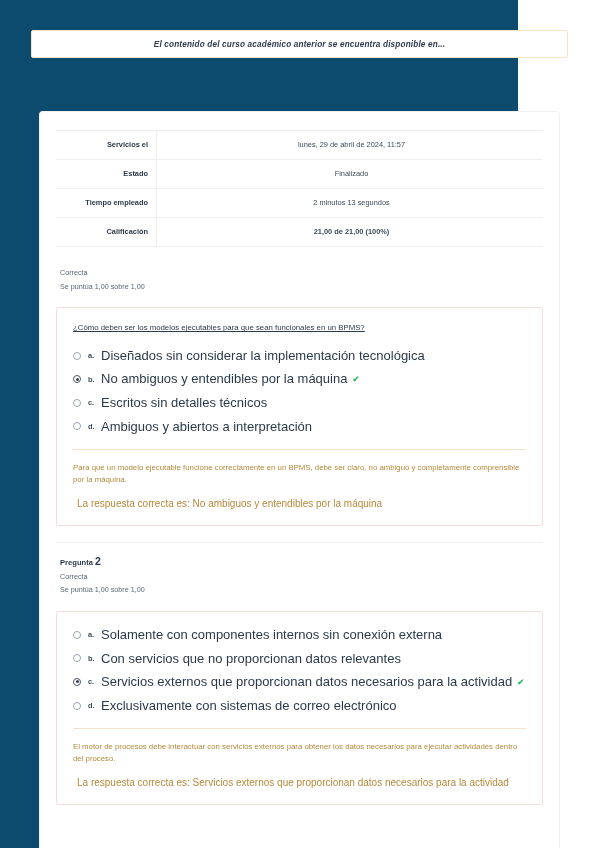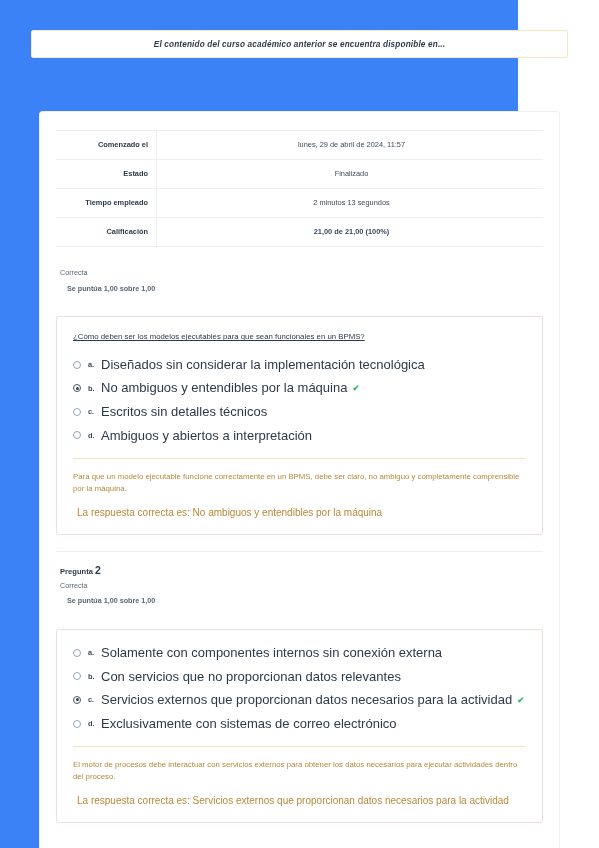--- a/index.html
+++ b/index.html
@@ -13,21 +13,21 @@
   body {
     font-family: "Liberation Sans", sans-serif;
     color: #2b3a4a;
     -webkit-font-smoothing: antialiased;
   }
 
   .page {
     position: relative;
     width: 518px;
     height: 848px;
-    background: #3b82f6;
+    background: #0c4a6e;
     box-sizing: border-box;
   }
 
   
   .notice-banner {
     position: absolute;
     left: 31px;
     top: 30px;
     width: 537px;
     height: 28px;
@@ -115,23 +115,22 @@
   }
   .q-state {
     font-size: 7.2px;
     color: #5a6676;
     margin: 0 0 5px 0;
     line-height: 1.2;
   }
   .q-grade {
     font-size: 7.2px;
     color: #5a6676;
-    margin: 7px;
+    margin: 0;
     line-height: 1.2;
-    font-weight: bold;
   }
 
   .q-body {
     margin-top: 8px;
     border: 1px solid #f3dcdc;
     border-left: 1px solid #f3dcdc;
     border-radius: 2px;
     padding: 14px 16px 14px 16px;
     background: #ffffff;
   }
@@ -227,21 +226,21 @@
 
   <div class="notice-banner">
     <span class="notice-text">El contenido del curso académico anterior se encuentra disponible en...</span>
   </div>
 
   <div class="main-card">
 
     <table class="summary-table">
       <tbody>
         <tr>
-          <th>Comenzado el</th>
+          <th>Servicios el</th>
           <td>lunes, 29 de abril de 2024, 11:57</td>
         </tr>
         <tr>
           <th>Estado</th>
           <td>Finalizado</td>
         </tr>
         <tr>
           <th>Tiempo empleado</th>
           <td>2 minutos 13 segundos</td>
         </tr>

